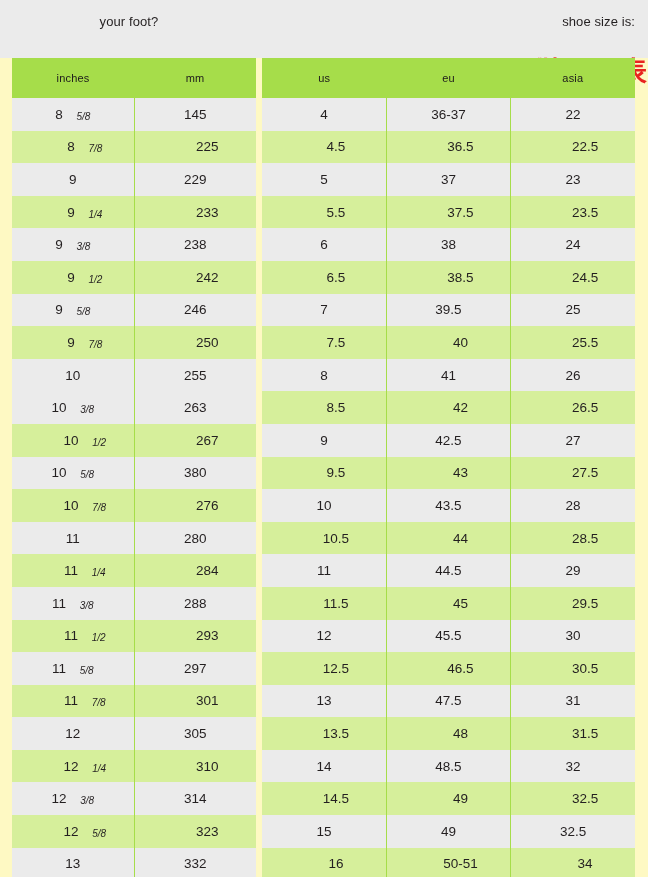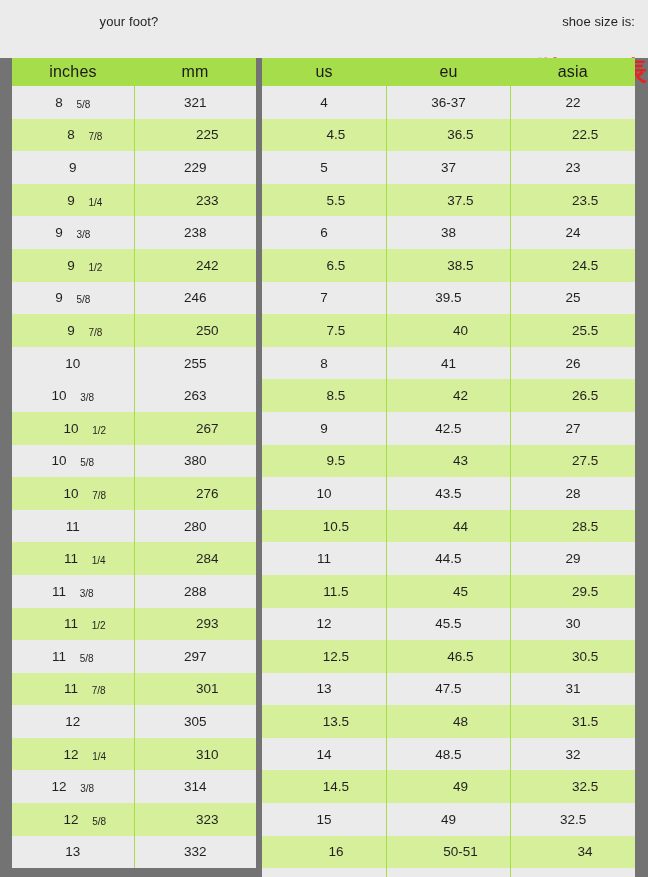--- a/index.html
+++ b/index.html
@@ -11,21 +11,21 @@
     height: 877px;
     background: #ffffff;
     font-family: "Liberation Sans", "DejaVu Sans", sans-serif;
     overflow: hidden;
   }
 
   .sheet {
     position: relative;
     width: 648px;
     height: 877px;
-    background: #737373;
+    background: #fef9c3;
   }
 
   
   .banner {
     position: relative;
     width: 648px;
     height: 58px;
     background: #ebebeb;
     box-sizing: border-box;
   }
@@ -79,40 +79,41 @@
     vertical-align: middle;
     padding: 0;
     height: 32.6px;
     font-size: 13px;
     color: #231f20;
     border: 0;
   }
   table.sz th {
     background: #a6dd4a;
     font-weight: normal;
-    font-size: 16px;
-    height: 28px;
+    font-size: 11px;
+    height: 40px;
     color: #1d1a1b;
     letter-spacing: 0.2px;
   }
   table.sz td { font-size: 13.5px; }
 
   tr.r-odd  td { background: #ebebeb; }
   tr.r-even td { background: #d6ef9b; padding-left: 24px; }
 
   
   table.sz tbody td + td { border-left: 1px solid #a6dd4a; }
   table.sz thead th + th { border-left: 0; }
 
   .frac {
     font-size: 10px;
     vertical-align: baseline;
     position: relative;
     top: 1px;
     margin-left: 10px;
+    font-style: italic;
   }
 </style>
 </head>
 <body>
 
 <div class="sheet">
 
   <div class="banner">
     <div class="banner-label foot">your foot?</div>
     <div class="banner-label shoe">shoe size is:</div>
@@ -125,21 +126,21 @@
       <table class="sz">
         <thead>
           <tr>
             <th>inches</th>
             <th>mm</th>
           </tr>
         </thead>
         <tbody id="left-body">
             <tr class="r-odd">
               <td><span>8 </span><span class="frac">5/8</span></td>
-              <td>321</td>
+              <td>145</td>
             </tr>
             <tr class="r-even">
               <td><span>8 </span><span class="frac">7/8</span></td>
               <td>225</td>
             </tr>
             <tr class="r-odd">
               <td>9</td>
               <td>229</td>
             </tr>
             <tr class="r-even">

